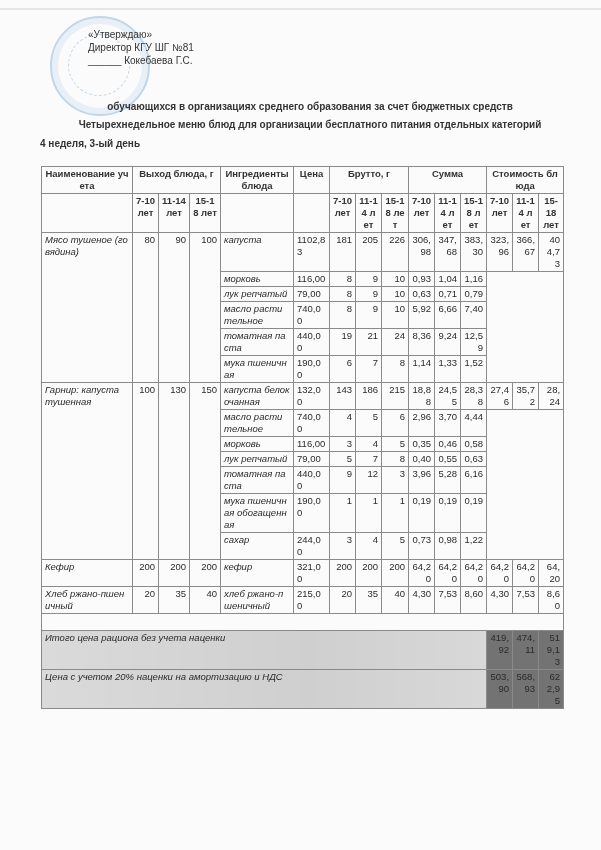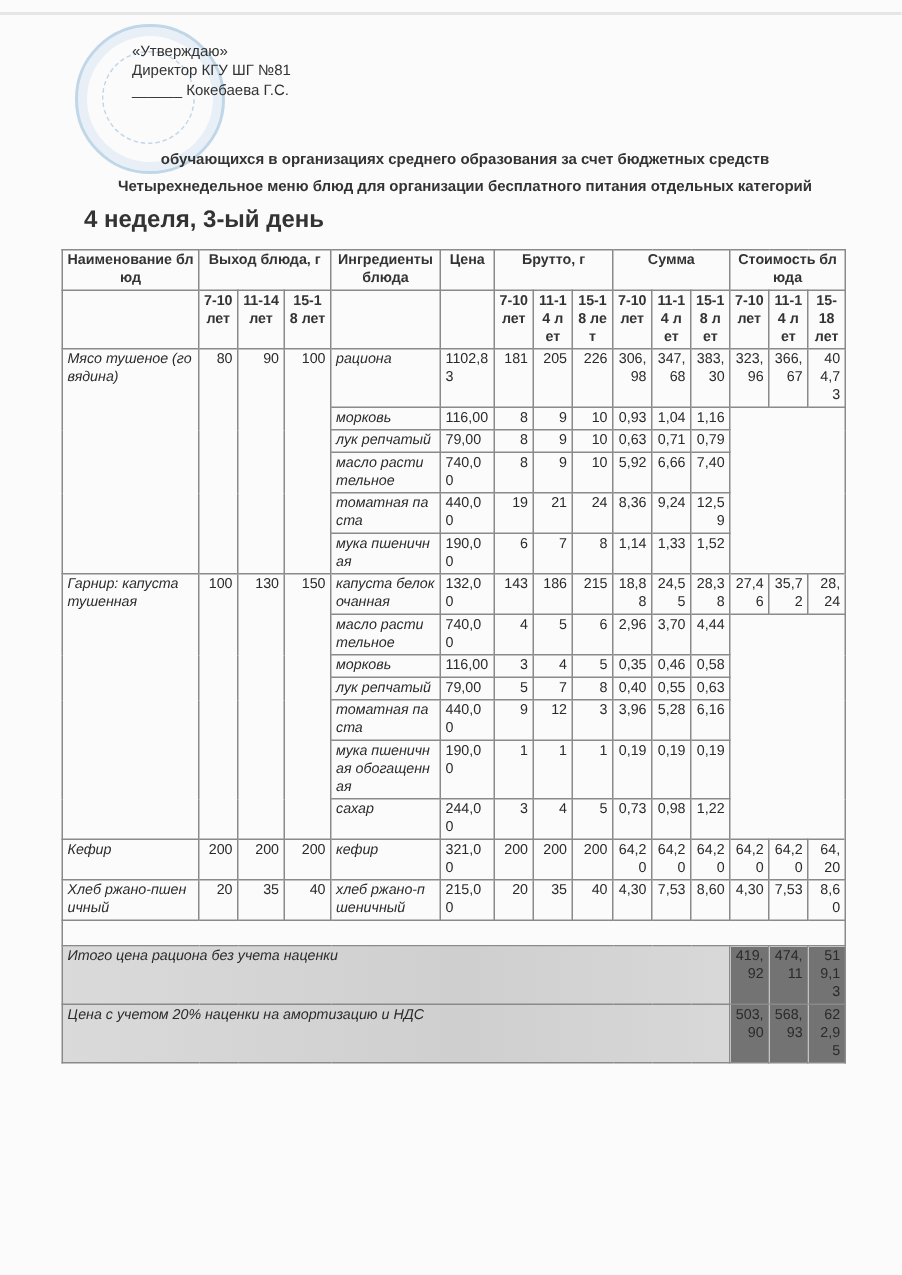--- a/index.html
+++ b/index.html
@@ -15,21 +15,21 @@
     .stamp::after {
       content: ""; position: absolute; left: 16px; top: 16px; width: 60px; height: 60px; border-radius: 50%;
       border: 1px dashed rgba(120,170,210,0.45);
     }
     .approve { position: absolute; left: 88px; top: 28px; font-size: 10px; line-height: 13px; color: #333; }
     .approve div { white-space: pre; }
     .title {
       position: absolute; left: 60px; width: 500px; top: 98px; text-align: center;
       font-size: 10px; line-height: 18px; font-weight: bold; color: #333;
     }
-    .week { position: absolute; left: 56px; top: 138px; font-size: 16px; font-weight: bold; color: #333; }
+    .week { position: absolute; left: 40px; top: 138px; font-size: 10px; font-weight: bold; color: #333; }
     table.menu {
       position: absolute; left: 41px; top: 166px; width: 522px; border-collapse: collapse;
       font-size: 9.5px; line-height: 12px; table-layout: fixed;
     }
     table.menu td, table.menu th {
       border: 1px solid #8a8a8a; padding: 1px 3px; vertical-align: top; overflow: hidden; word-break: break-all;
     }
     table.menu th { font-weight: bold; text-align: center; color: #333; }
     th.sub { text-align: left; }
     td.num { text-align: right; }
@@ -72,21 +72,21 @@
       <col style="width:27px">
     <col style="width:26px">
       <col style="width:26px">
       <col style="width:26px">
     <col style="width:26px">
       <col style="width:26px">
       <col style="width:25px">
   </colgroup>
   <thead>
     <tr>
-      <th>Наименование блюд</th>
+      <th>Наименование учета</th>
       <th colspan="3">Выход блюда, г</th>
       <th>Ингредиенты блюда</th>
       <th>Цена</th>
       <th colspan="3">Брутто, г</th>
       <th colspan="3">Сумма</th>
       <th colspan="3">Стоимость блюда</th>
     </tr>
     <tr id="subheader">
         <th class="sub"></th>
         <th class="sub">7-10 лет</th>
@@ -104,21 +104,21 @@
         <th class="sub">11-14 лет</th>
         <th class="sub">15-18 лет</th>
       </tr>
   </thead>
   <tbody id="menu-body">
       <tr>
         <td class="name" rowspan="6">Мясо тушеное (говядина)</td>
         <td class="num" rowspan="6">80</td>
         <td class="num" rowspan="6">90</td>
         <td class="num" rowspan="6">100</td>
-        <td class="ing">рациона</td>
+        <td class="ing">капуста</td>
         <td>1102,83</td>
         <td class="num">181</td>
         <td class="num">205</td>
         <td class="num">226</td>
         <td class="num">306,98</td>
         <td class="num">347,68</td>
         <td class="num">383,30</td>
         <td class="num">323,96</td>
         <td class="num">366,67</td>
         <td class="num">404,73</td>

